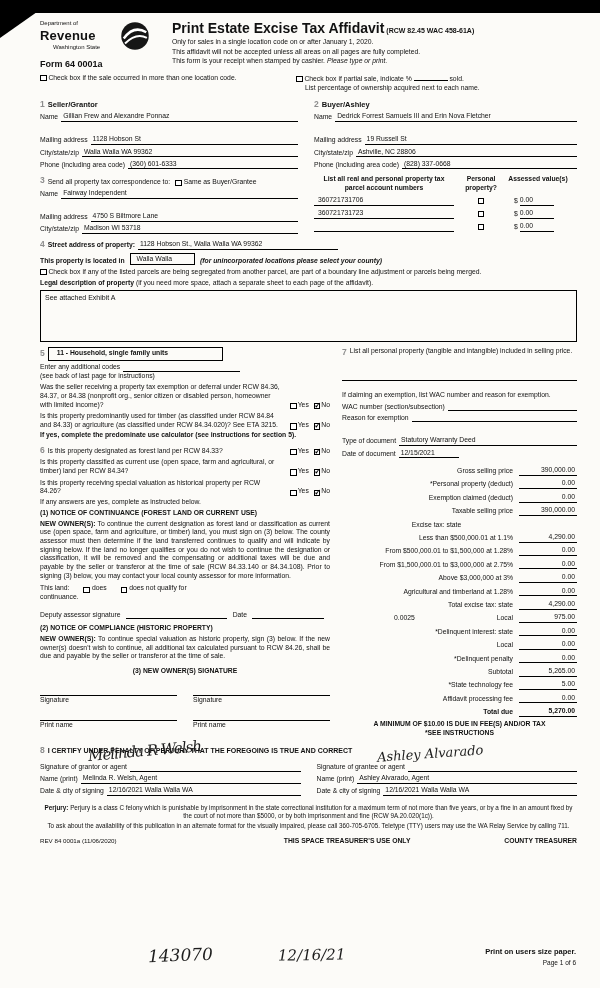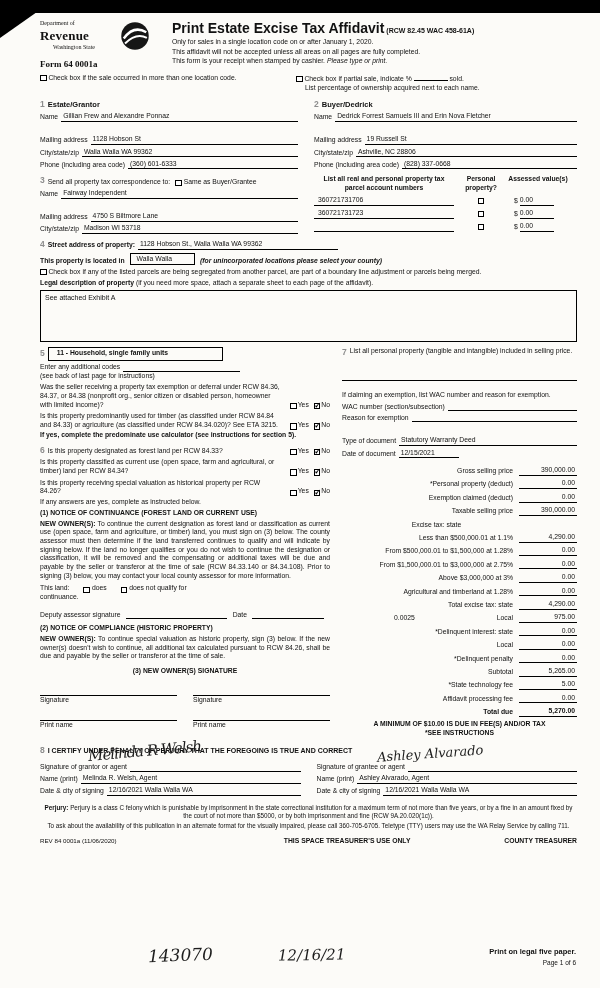--- a/index.html
+++ b/index.html
@@ -13,21 +13,21 @@
   .num{color:#8d8d8d;font-weight:bold;font-size:8.5px;margin-right:3px;flex:none;}
   .cb{display:inline-block;width:6.5px;height:6.5px;border:1px solid #000;background:#fff;vertical-align:-1px;position:relative;flex:none;}
   .cb.checked::after{content:"✓";position:absolute;left:-0.5px;top:-3px;font-size:8px;font-weight:bold;color:#000;}
   .field{display:flex;align-items:flex-end;margin-top:2.5px;}
   .field .lbl{white-space:nowrap;margin-right:3px;}
   .field .val{flex:1;border-bottom:1px solid #000;padding:0 2px;min-height:8.5px;}
   .blank{display:inline-block;border-bottom:1px solid #000;min-height:7px;}
   .gap{height:11px;}
   
   .header-row{display:flex;}
-  .agency{width:122px;flex:none;position:relative;font-family:Liberation Serif, serif;}
+  .agency{width:122px;flex:none;position:relative;}
   .dept{font-size:6px;}
   .rev{font-size:13px;font-weight:bold;letter-spacing:.2px;}
   .state{font-size:6px;margin-left:13px;}
   .logo{position:absolute;left:80px;top:1px;width:30px;height:30px;}
   .formno{font-size:9px;font-weight:bold;margin-top:7px;}
   .titleblock{flex:1;padding-left:10px;}
   .title{font-size:14px;font-weight:bold;}
   .title-ref{font-size:7px;font-weight:bold;}
   .sub{font-size:6.8px;margin-top:.5px;}
   
@@ -148,21 +148,21 @@
           <span>sold.</span>
         </div>
         <div style="padding-left:9px;">List percentage of ownership acquired next to each name.</div>
       </div>
     </div>
 
     <div class="two-col">
       <div class="col-a">
         <div class="sec-head">
             <span class="num">1</span>
-            <span>Estate/Grantor</span>
+            <span>Seller/Grantor</span>
           </div>
         <div class="field">
             <span class="lbl">Name</span>
             <span class="val">Gillian Frew and Alexandre Ponnaz</span>
           </div>
         <div class="gap"></div>
         <div class="field">
             <span class="lbl">Mailing address</span>
             <span class="val">1128 Hobson St</span>
           </div>
@@ -171,21 +171,21 @@
             <span class="val">Walla Walla WA 99362</span>
           </div>
         <div class="field">
             <span class="lbl">Phone (including area code)</span>
             <span class="val">(360) 601-6333</span>
           </div>
       </div>
       <div class="col-b">
         <div class="sec-head">
             <span class="num">2</span>
-            <span>Buyer/Dedrick</span>
+            <span>Buyer/Ashley</span>
           </div>
         <div class="field">
             <span class="lbl">Name</span>
             <span class="val">Dedrick Forrest Samuels III and Erin Nova Fletcher</span>
           </div>
         <div class="gap"></div>
         <div class="field">
             <span class="lbl">Mailing address</span>
             <span class="val">19 Russell St</span>
           </div>
@@ -537,16 +537,16 @@
       <div class="fc">THIS SPACE TREASURER'S USE ONLY</div>
       <div class="fr">COUNTY TREASURER</div>
     </div>
 
   </div>
 
   <div class="handwriting stamp-number">143070</div>
   <div class="handwriting stamp-date">12/16/21</div>
 
   <div class="printnote">
-    <div class="p1">Print on legal five paper.</div>
+    <div class="p1">Print on users size paper.</div>
     <div class="p2">Page 1 of 6</div>
   </div>
 </div>
 
 </body></html>

